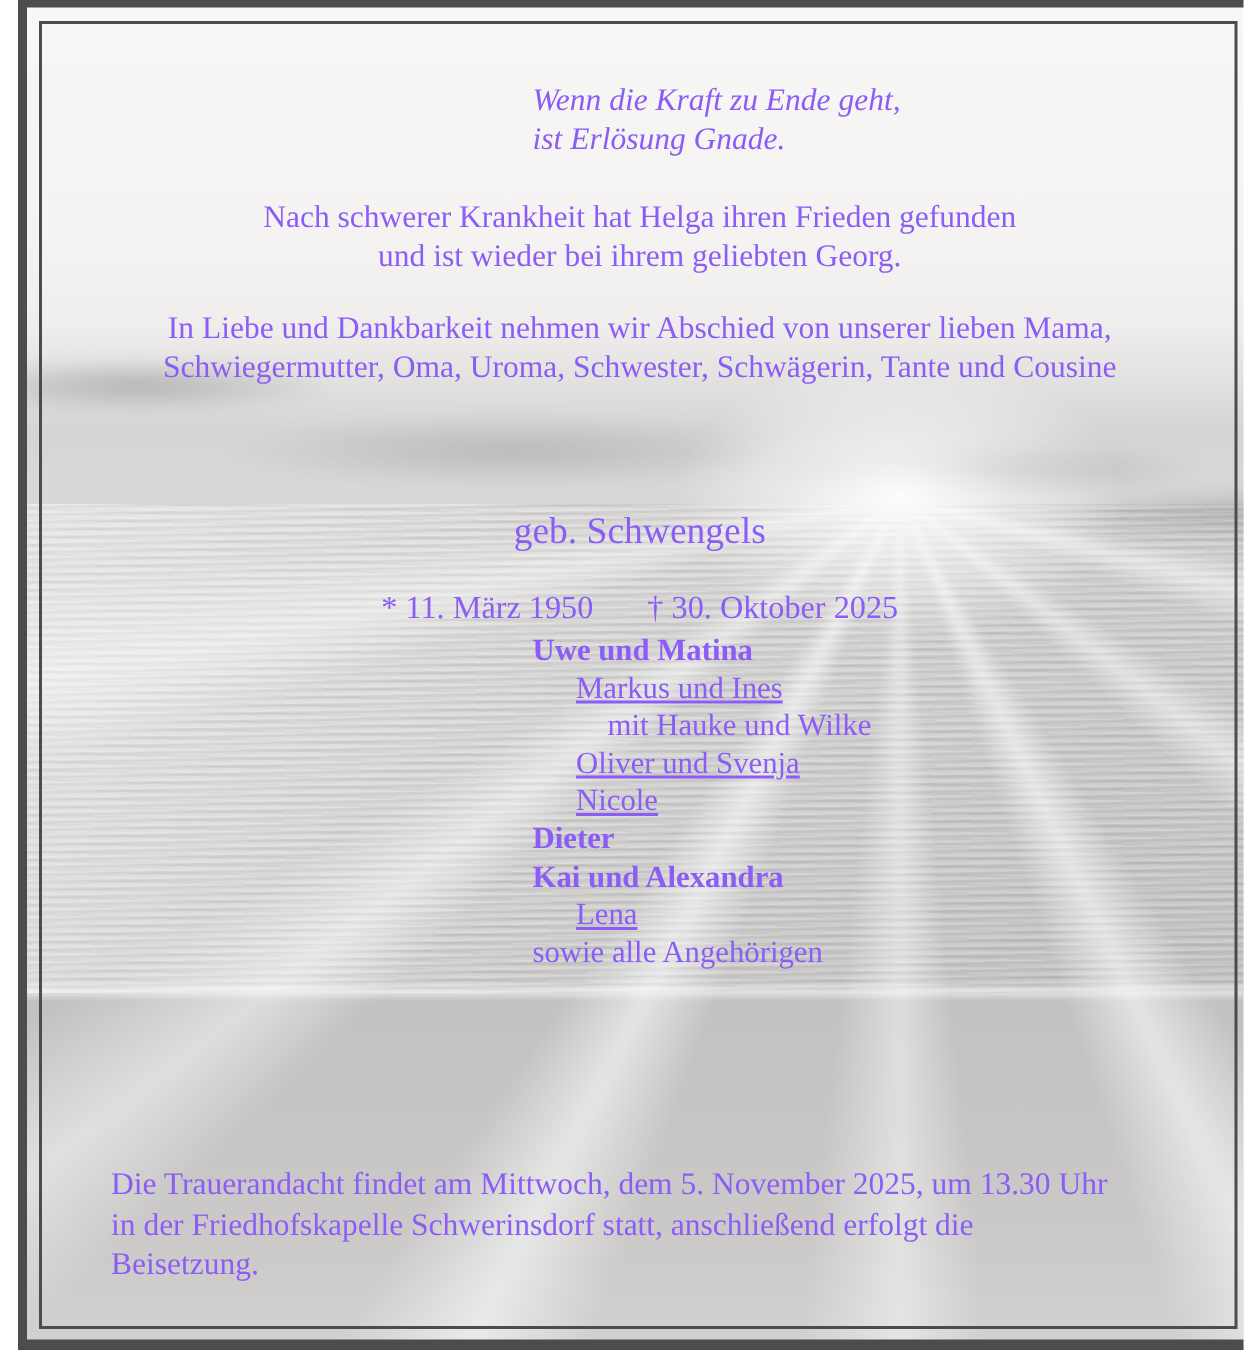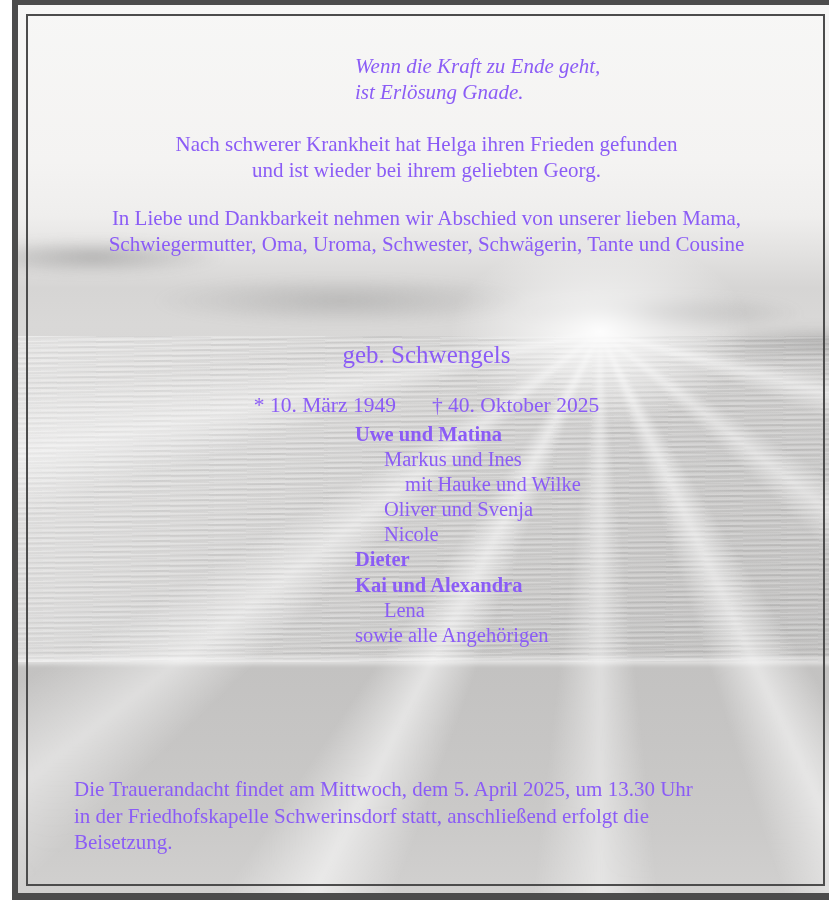--- a/index.html
+++ b/index.html
@@ -46,21 +46,21 @@
   
   .txt{position:absolute;white-space:pre-line;}
   .verse{left:343px;top:53px;font-style:italic;font-size:21px;line-height:26px;}
   .intro{left:0;right:0;top:131px;text-align:center;font-size:21px;line-height:26px;}
   .family-intro{left:0;right:0;top:205px;text-align:center;font-size:21px;line-height:26px;}
   .name{left:0;right:0;top:291px;text-align:center;font-size:52px;line-height:52px;font-weight:normal;margin:0;}
   .maiden{left:0;right:0;top:344px;text-align:center;font-size:25px;line-height:22px;}
   .dates{left:0;right:0;top:368px;text-align:center;font-size:21.5px;line-height:25px;}
   .dates .birth{margin-right:36px;}
   .mourners{left:343px;top:422px;font-size:20.5px;line-height:25.1px;}
-  .mourner.ind-1{padding-left:29px;}
+  .mourner.ind-1{padding-left:29px;text-decoration:underline;}
   .mourner.ind-2{padding-left:50px;}
   .mourner.b{font-weight:bold;}
   .address-block{left:62px;top:693px;font-size:21px;line-height:28px;}
   .service{left:62px;top:776px;font-size:21px;line-height:26.5px;}
 </style>
 </head>
 <body>
 
 <div class="canvas" style="color: #8b5cf6; margin-left: 12px;">
 
@@ -73,22 +73,22 @@
   </div>
 
   <div class="txt verse">Wenn die Kraft zu Ende geht,
 ist Erlösung Gnade.</div>
   <div class="txt family-intro">In Liebe und Dankbarkeit nehmen wir Abschied von unserer lieben Mama,
 Schwiegermutter, Oma, Uroma, Schwester, Schwägerin, Tante und Cousine</div>
   <div class="txt intro">Nach schwerer Krankheit hat Helga ihren Frieden gefunden
 und ist wieder bei ihrem geliebten Georg.</div>
   <div class="txt maiden">geb. Schwengels</div>
   <div class="txt dates">
-    <span class="birth">* 10. März 1949</span><span class="death">† 40. Oktober 2025</span>
+    <span class="birth">* 11. März 1950</span><span class="death">† 30. Oktober 2025</span>
   </div>
   <div class="txt mourners" id="mourners"><div class="mourner ind-0 b">Uwe und Matina</div><div class="mourner ind-1">Markus und Ines</div><div class="mourner ind-2">mit Hauke und Wilke</div><div class="mourner ind-1">Oliver und Svenja</div><div class="mourner ind-1">Nicole</div><div class="mourner ind-0 b">Dieter</div><div class="mourner ind-0 b">Kai und Alexandra</div><div class="mourner ind-1">Lena</div><div class="mourner ind-0">sowie alle Angehörigen</div></div>
-  <div class="txt service">Die Trauerandacht findet am Mittwoch, dem 5. April 2025, um 13.30 Uhr
+  <div class="txt service">Die Trauerandacht findet am Mittwoch, dem 5. November 2025, um 13.30 Uhr
 in der Friedhofskapelle Schwerinsdorf statt, anschließend erfolgt die
 Beisetzung.</div>
 
   <div class="outer-border" style="border-color: rgb(76, 76, 76);"></div>
   <div class="inner-frame" style="border-color: rgb(76, 76, 76);"></div>
 </div>
 
 </body></html>

